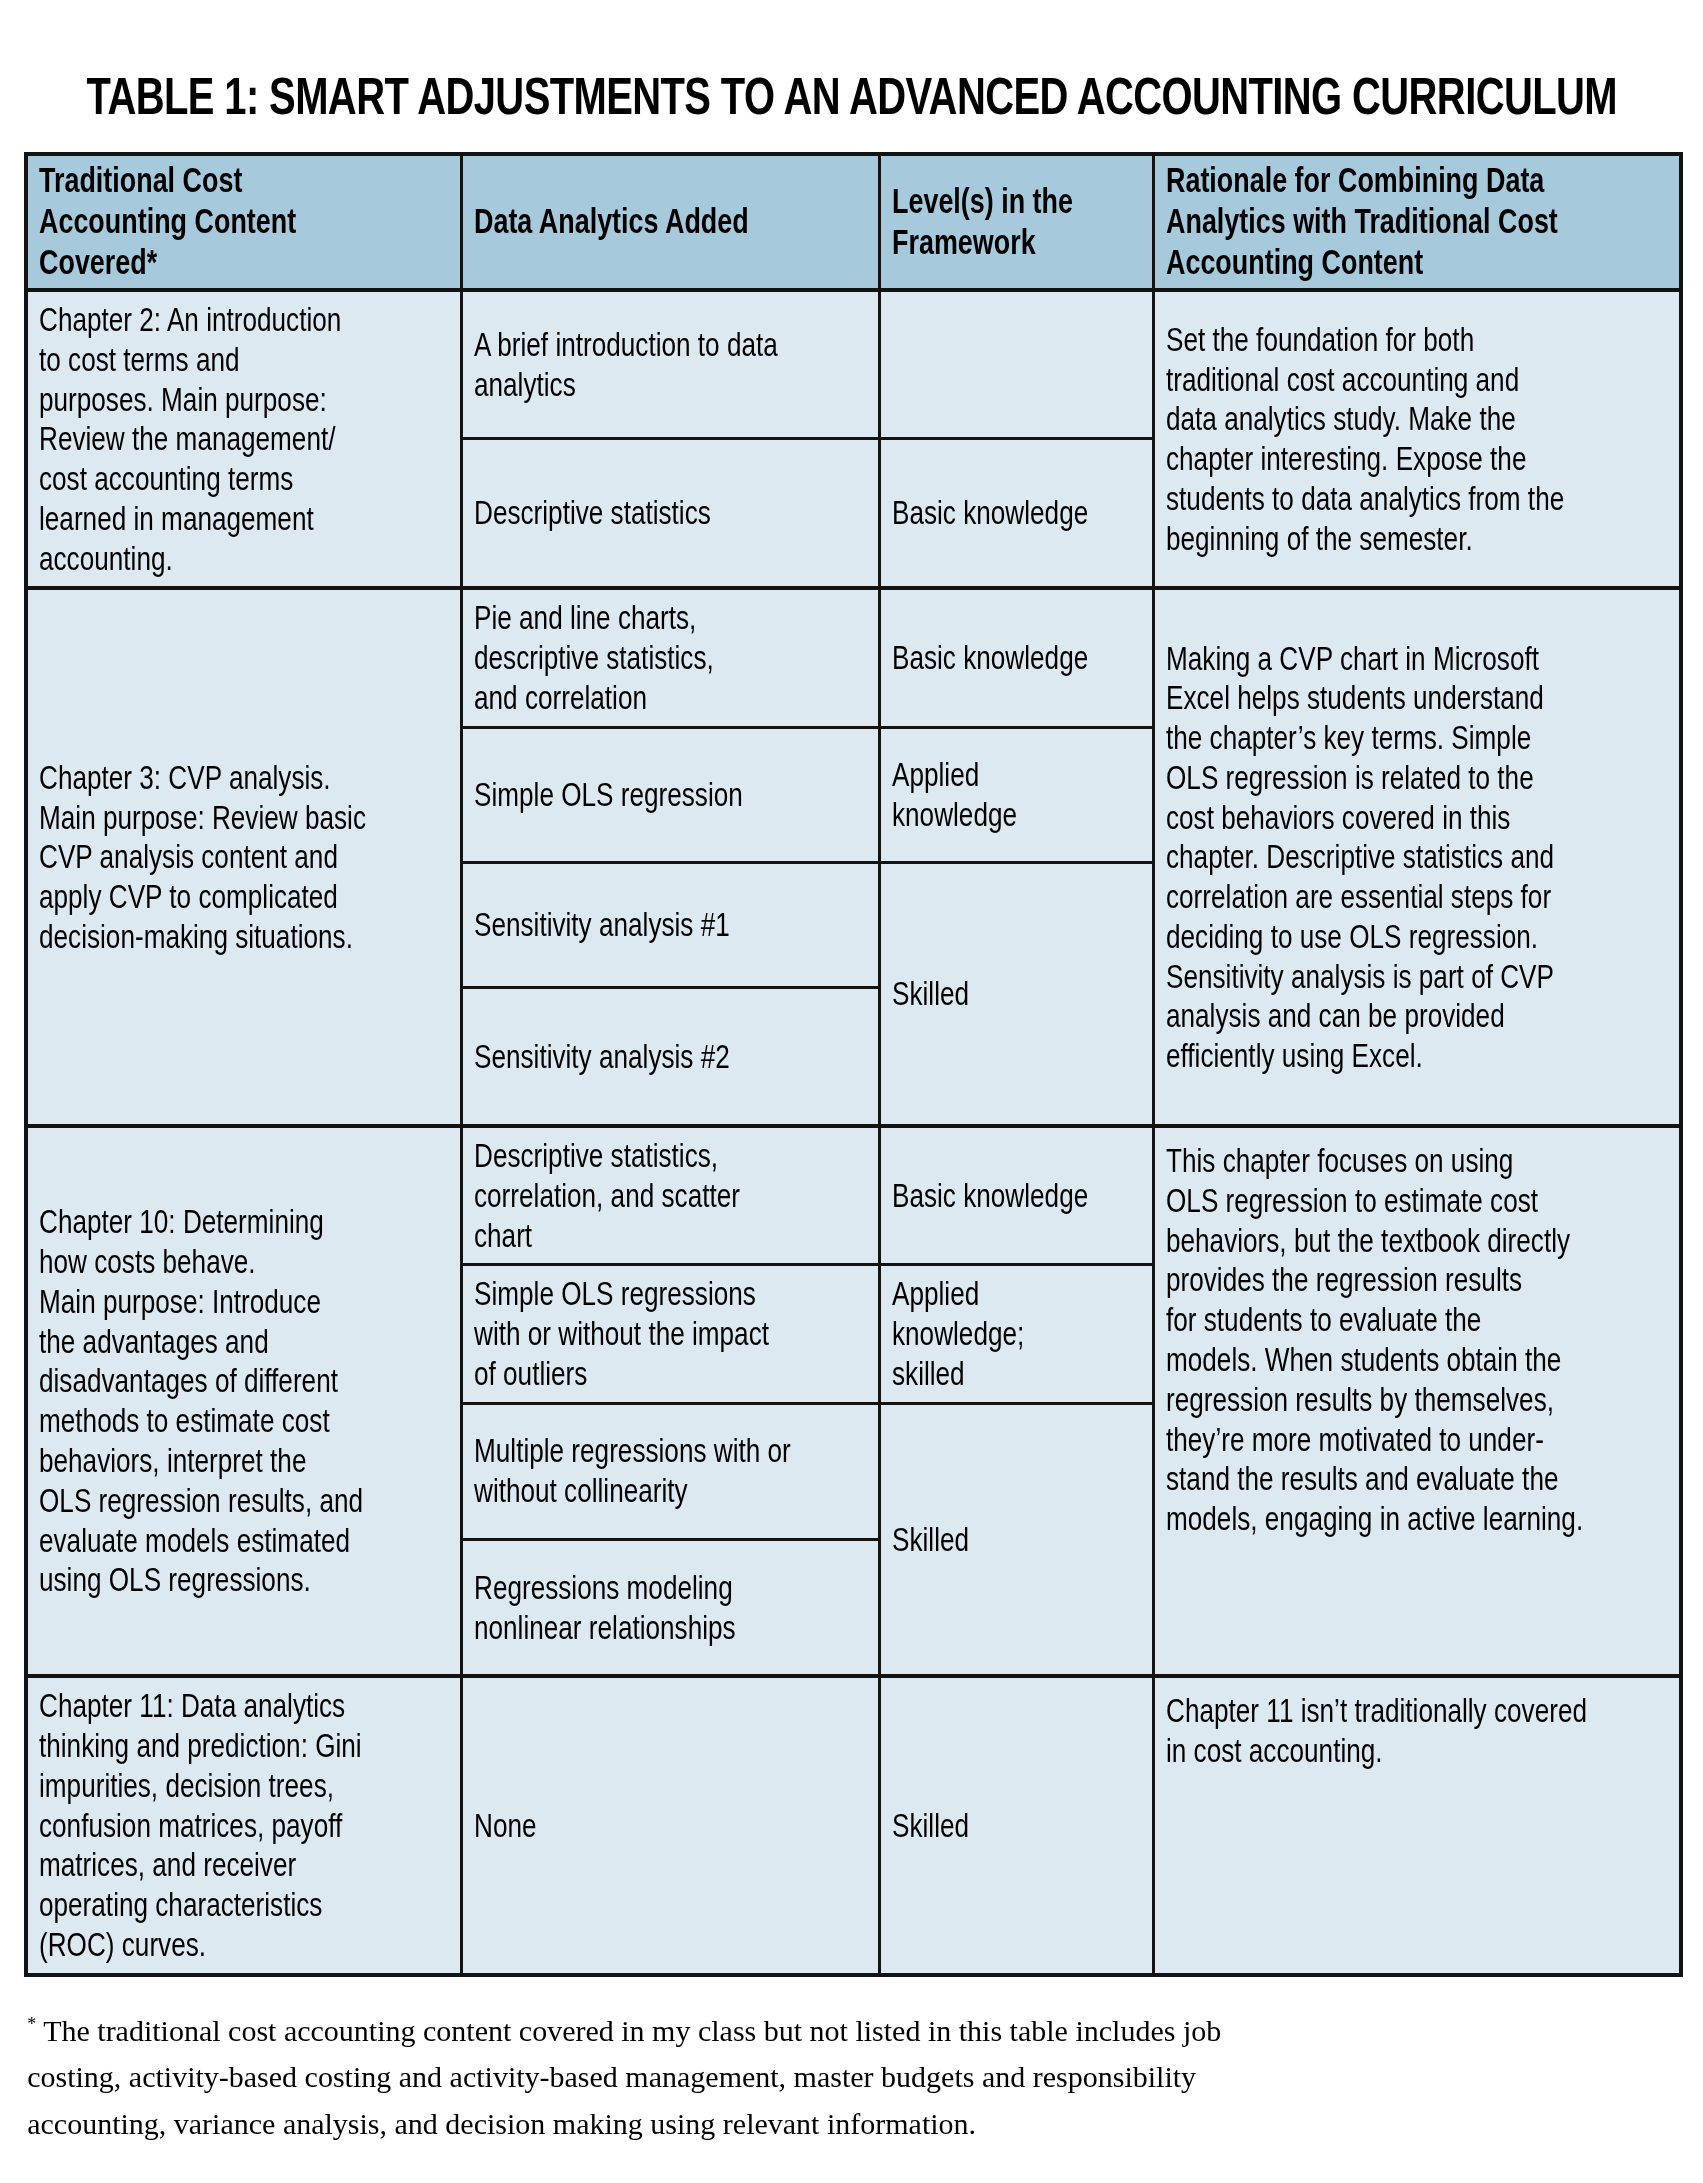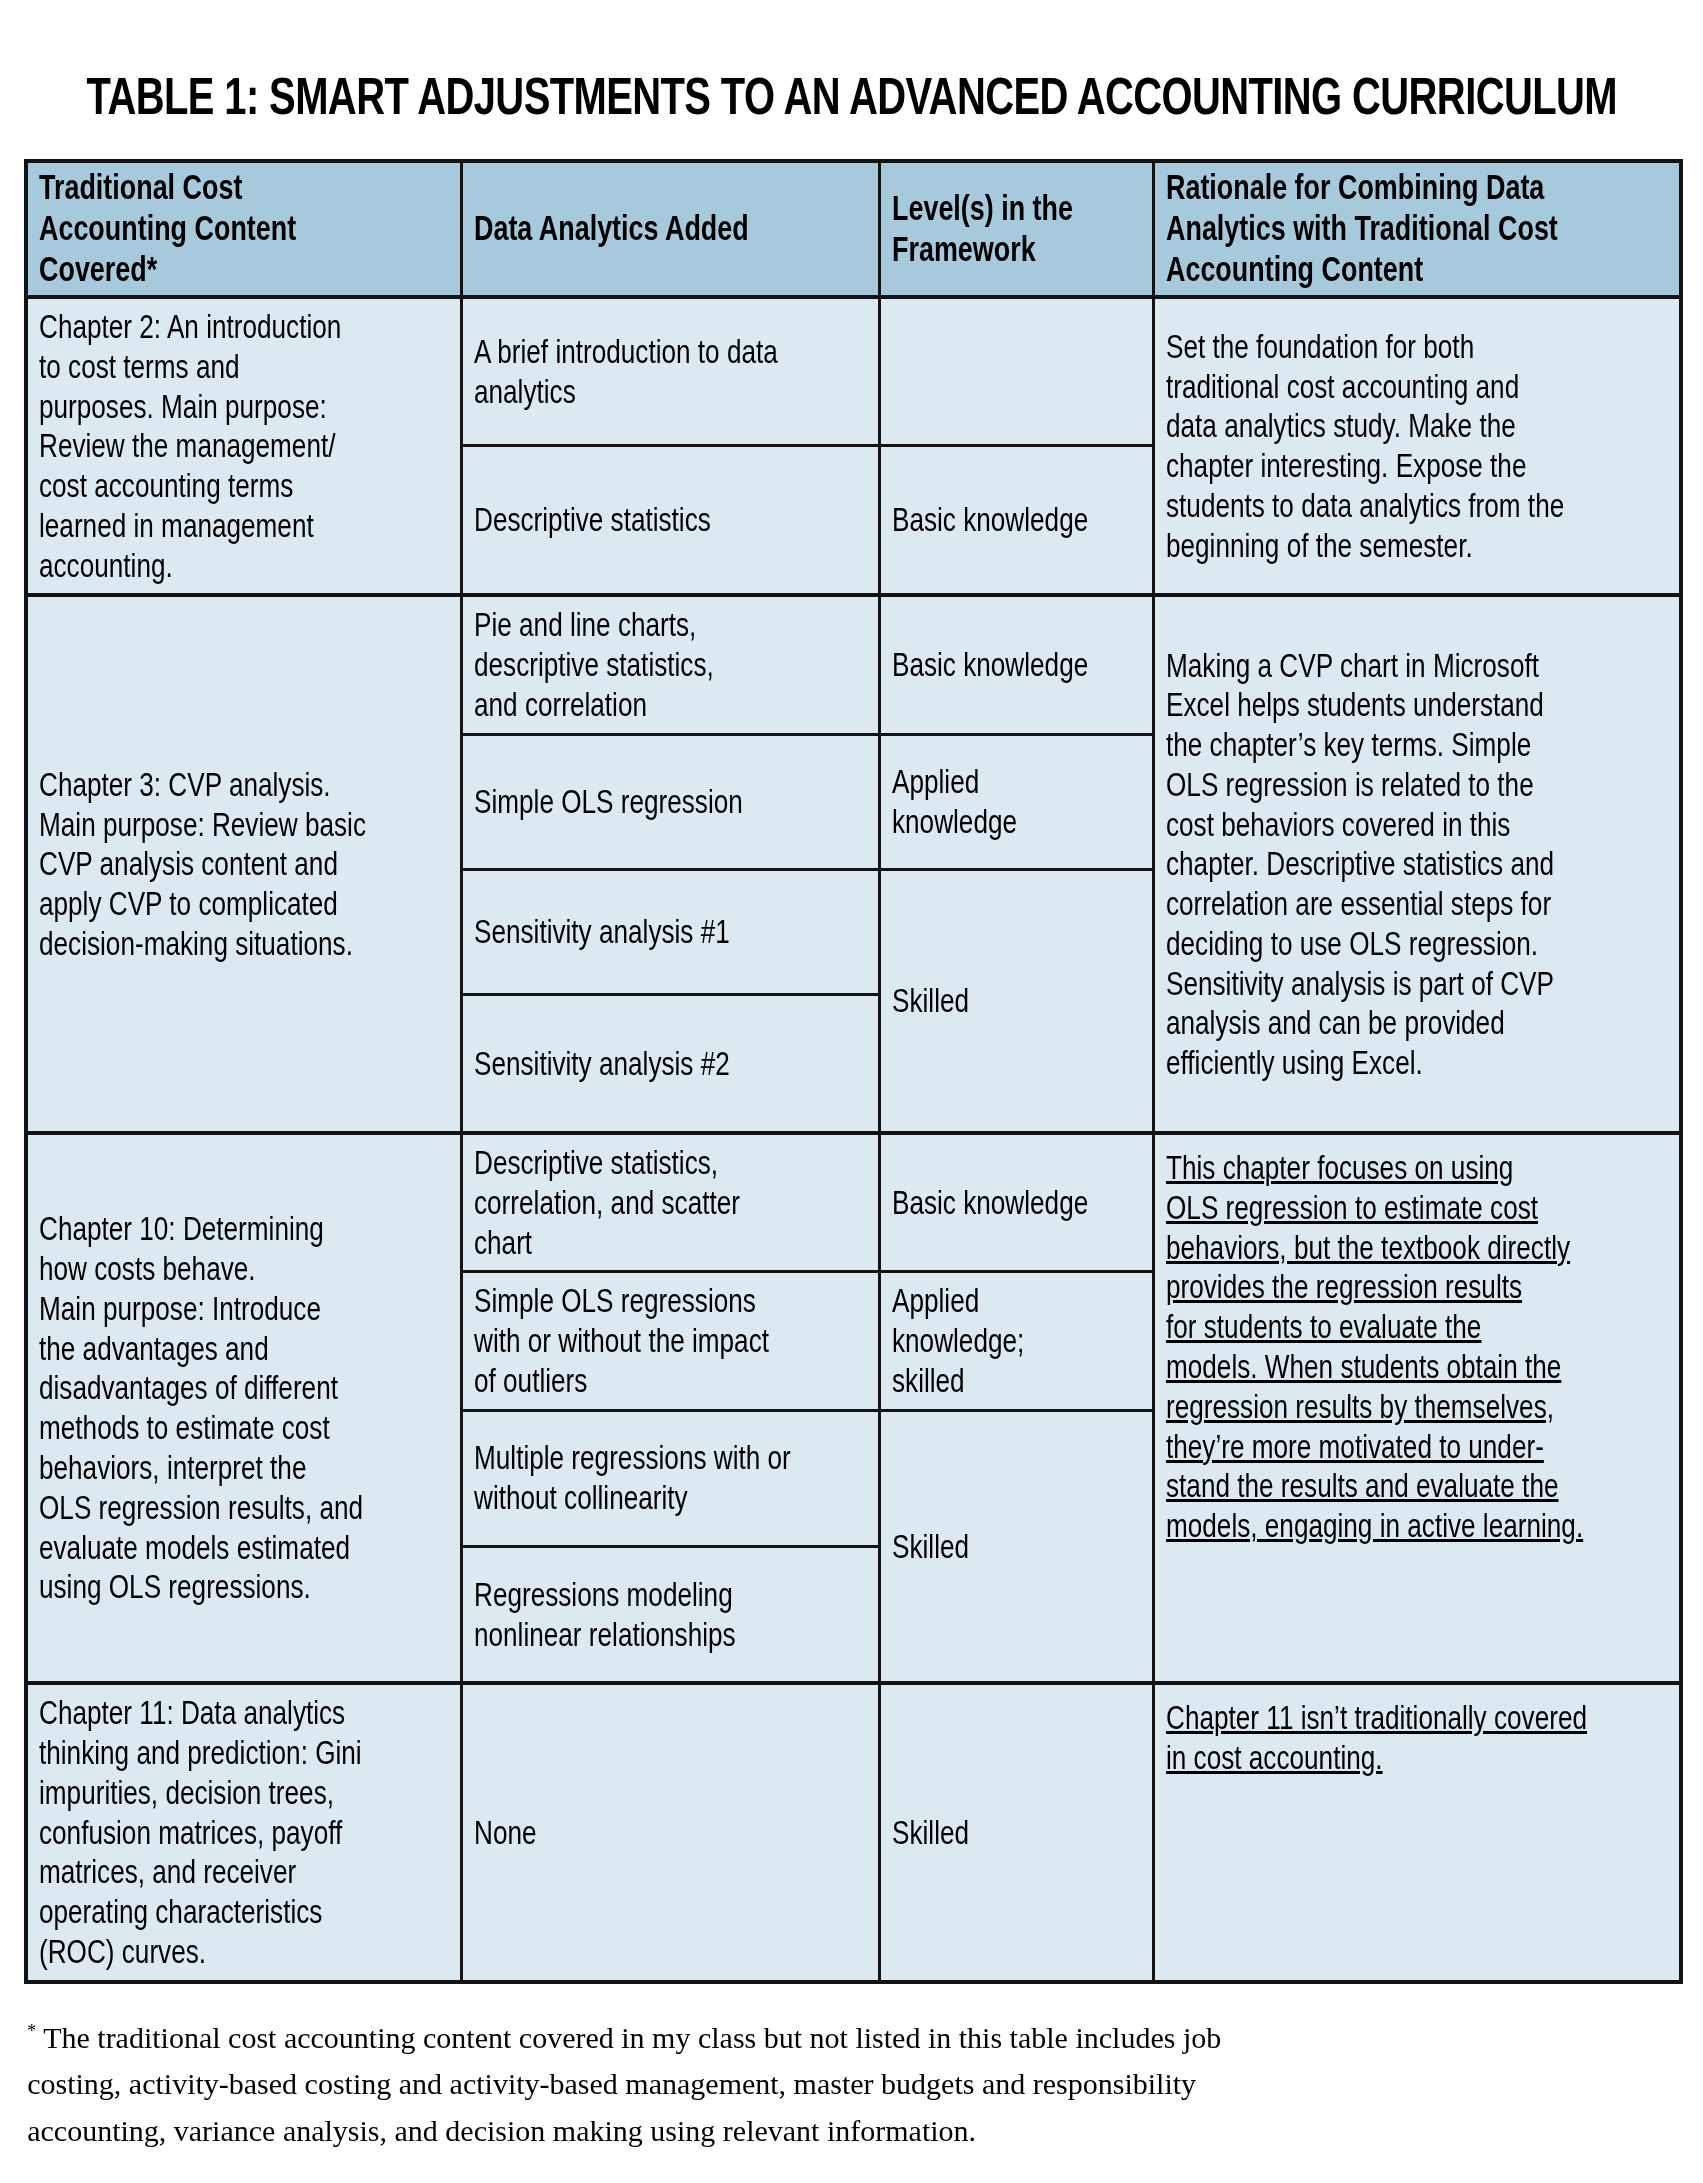--- a/index.html
+++ b/index.html
@@ -39,21 +39,21 @@
     margin:0;
     font-weight:bold;
     font-size:52px;
     line-height:1.05;
     letter-spacing:-0.8px;
   }
   table.tbl{
     border-collapse:collapse;
     table-layout:fixed;
     width:1655px;
-    margin-top:35px;
+    margin-top:28px;
     background:var(--cell-bg);
     border:4.8px solid var(--border);
   }
   .tbl th,.tbl td{
     border:3.2px solid var(--border);
     padding:8px 11.3px;
     vertical-align:middle;
     text-align:left;
     font-size:34px;
     line-height:1.17;
@@ -63,21 +63,21 @@
   .tbl thead th{
     background:var(--header-bg);
     font-weight:bold;
     font-size:35px;
     border-bottom-width:4px;
     padding:4.8px 11.3px;
   }
   .tbl td{background:var(--cell-bg);}
   tr.glast td{border-bottom-width:4.8px;}
   td.gb{border-bottom-width:4.8px;}
-  td.vtop{vertical-align:top;padding-top:13px;text-decoration:underline;}
+  td.vtop{vertical-align:top;padding-top:13px;}
   .footnote{
     margin:31px 0 0 3.2px;
     font-family:"Liberation Serif", serif;
     font-size:30px;
     line-height:1.55;
     white-space:pre-line;
   }
   .footnote sup{
     font-size:60%;
     vertical-align:super;

